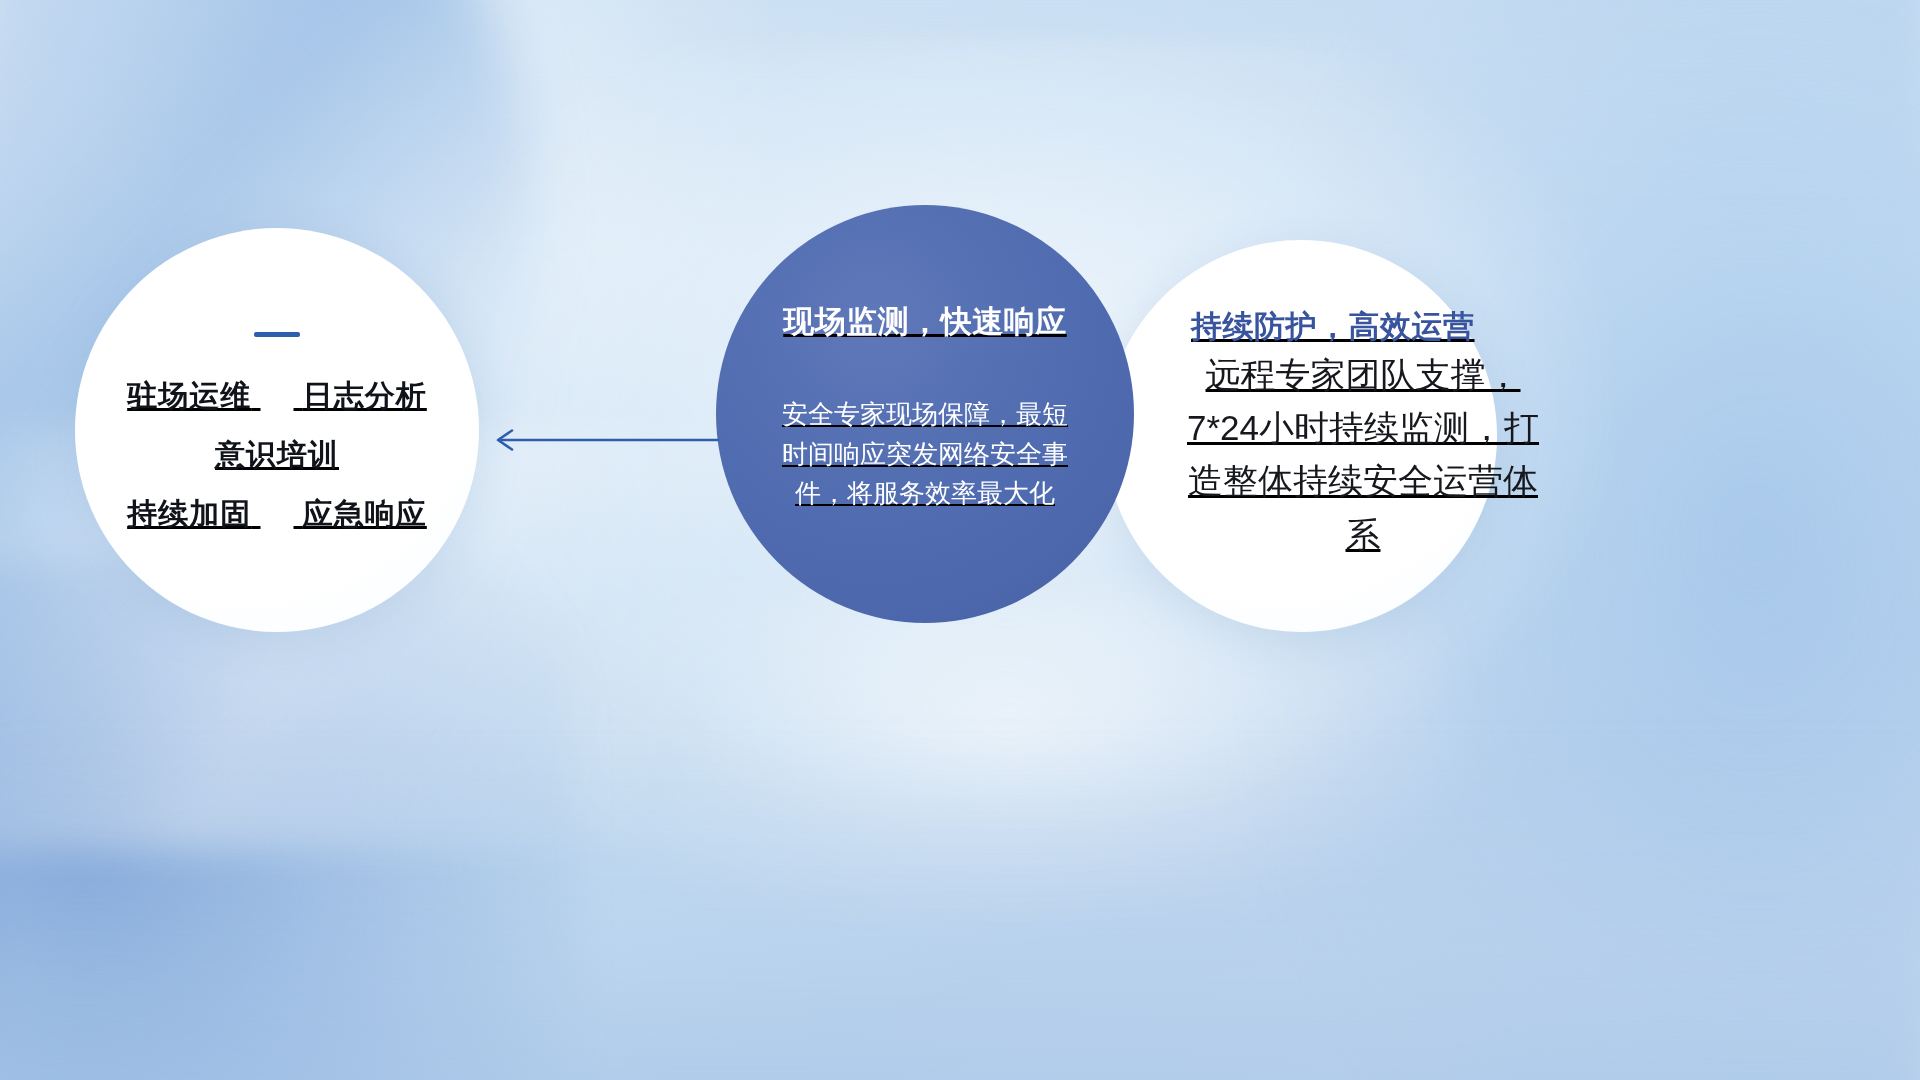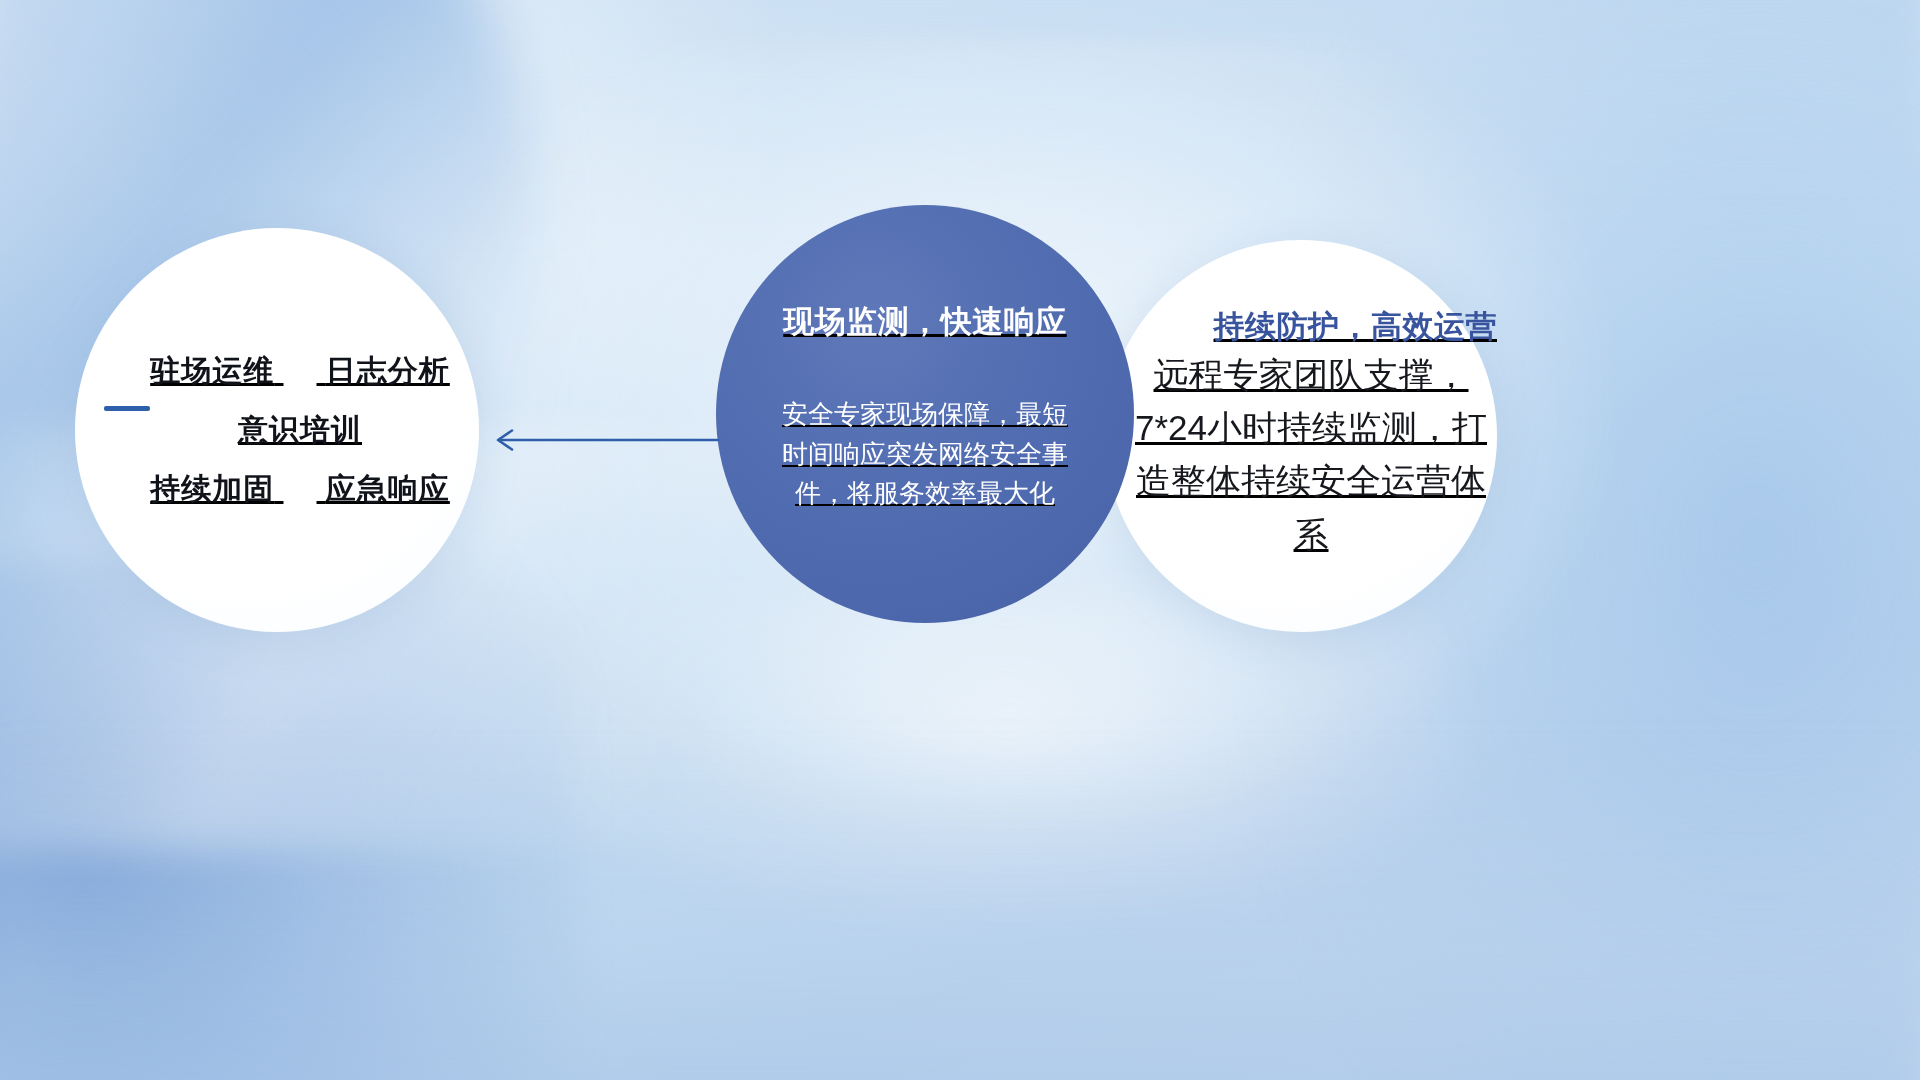--- a/index.html
+++ b/index.html
@@ -68,21 +68,21 @@
   
   #stage { position:absolute; inset:0; }
 
   .circle{ position:absolute; border-radius:50%;text-decoration:underline; }
 
   
   .c-left{
     left:75px; top:228px; width:404px; height:404px;
     background:radial-gradient(circle at 42% 34%, #ffffff 0%, #ffffff 62%, #fbfdff 86%, #f3f8fd 100%);
     box-shadow:0 8px 46px rgba(90,130,180,.16);
-    display:flex; flex-direction:row; align-items:center; justify-content:center;
+    display:flex; flex-direction:column; align-items:center; justify-content:center;
   }
   .dash{
     width:46px; height:5px; border-radius:2px; background:#2f5fab;
     margin-bottom:44px;
   }
   .left-lines{ text-align:center; }
   .left-line{
     color:#10131a; font-weight:bold; font-size:30px; letter-spacing:1px;
     line-height:1.0; margin-bottom:29px; white-space:nowrap;
   }
@@ -104,21 +104,21 @@
     color:#ffffff; font-size:26px; line-height:1.52; text-align:center;
     margin-top:52px; width:300px;
   }
 
   
   .c-right{
     left:1105px; top:240px; width:392px; height:392px;
     background:radial-gradient(circle at 44% 32%, #ffffff 0%, #ffffff 66%, #fafcff 88%, #f2f7fd 100%);
     box-shadow:0 8px 46px rgba(90,130,180,.16);
     z-index:2;
-    display:flex; flex-direction:column; align-items:flex-end;
+    display:flex; flex-direction:column; align-items:flex-start;
   }
   .right-title{
     color:#39549e; font-weight:bold; font-size:31px; letter-spacing:.5px;
     margin-top:66px; white-space:nowrap; margin-left:86px;
   }
   .right-body{
     color:#16181d; font-size:35px; line-height:1.52; text-align:center;
     width:372px; margin-left:72px;
   }
 

